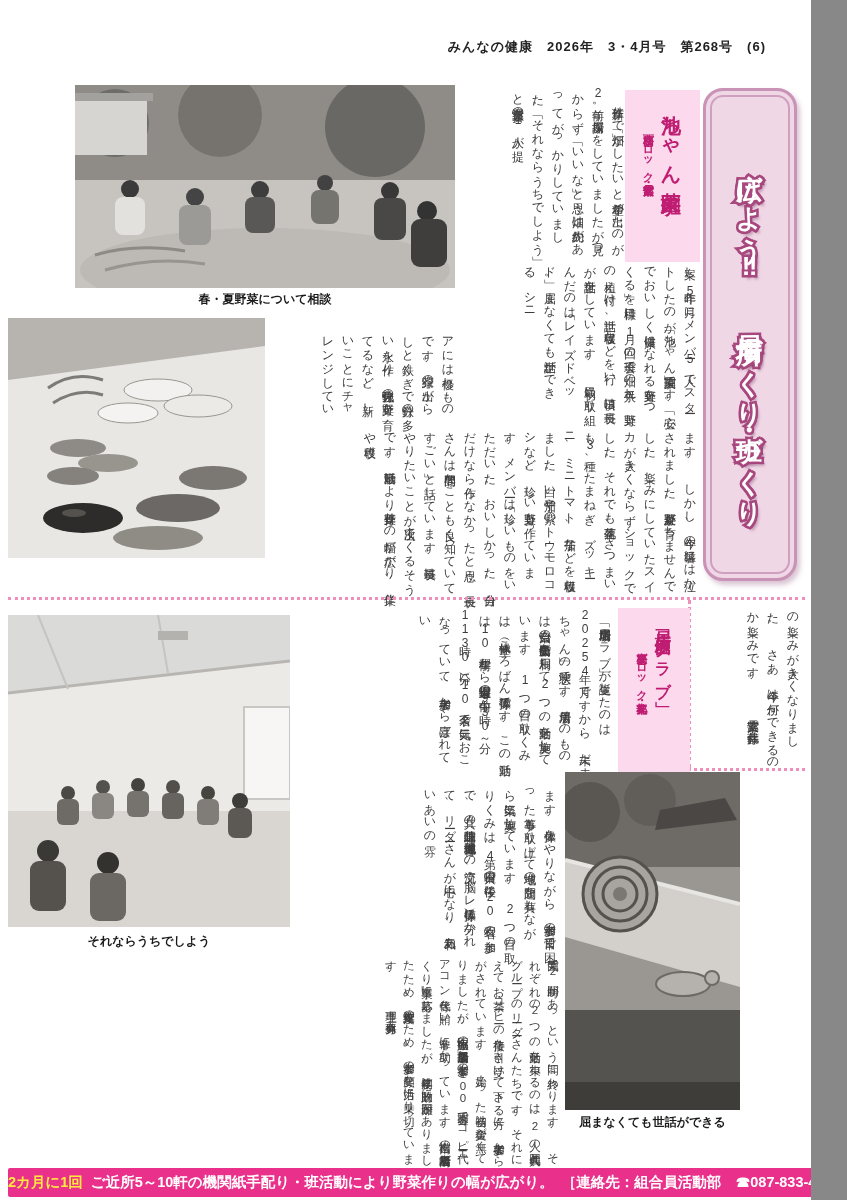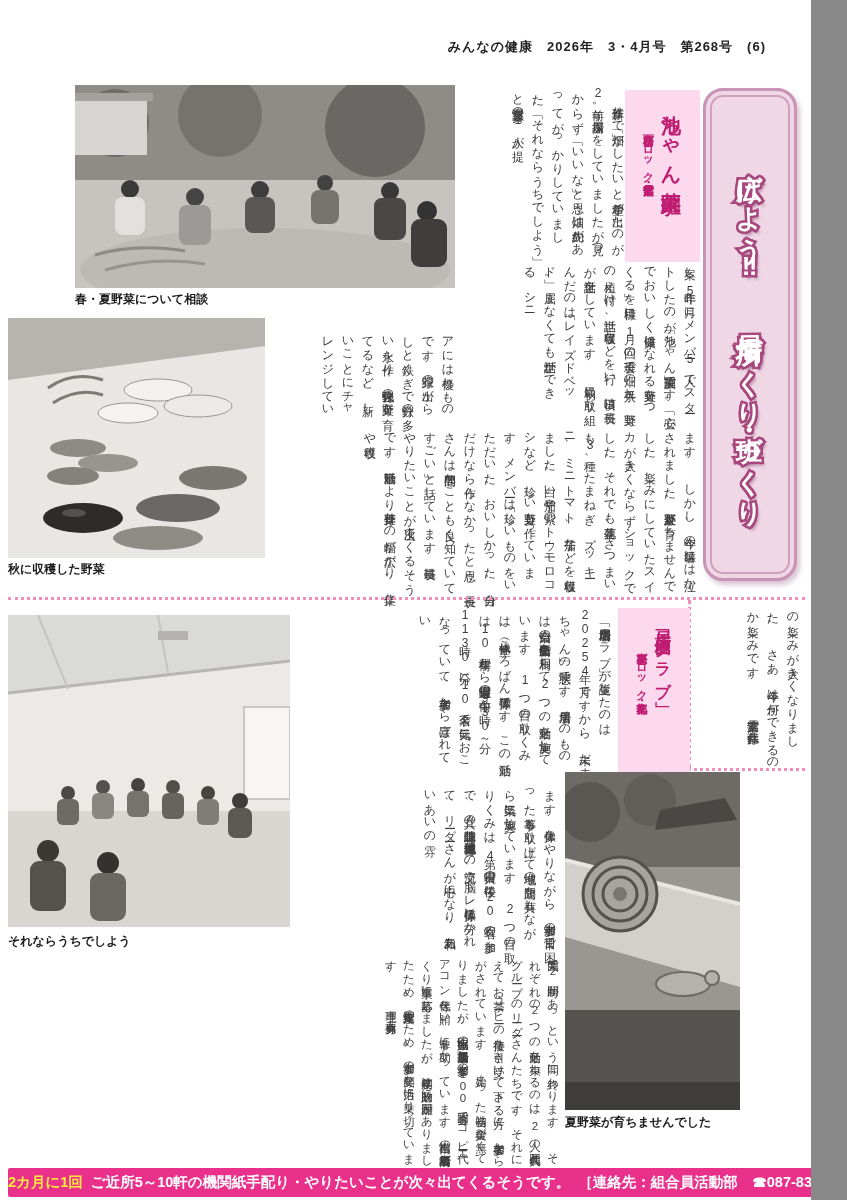--- a/index.html
+++ b/index.html
@@ -38,21 +38,21 @@
   }
   .sec-title{
     writing-mode:vertical-rl; text-orientation:upright; font-weight:bold;
     color:#bf1d72; letter-spacing:2px;
   }
   .sec-sub{
     writing-mode:vertical-rl; text-orientation:upright; font-weight:bold;
     font-size:11px; line-height:14px; color:#bf1d72; margin-top:26px;
   }
   .cap{
-    position:absolute; font-size:12px; font-weight:bold; color:#1a1a1a; text-align:left;
+    position:absolute; font-size:12px; font-weight:bold; color:#1a1a1a; text-align:center;
   }
   .photo{ position:absolute; display:block; }
   .dotline-h{ position:absolute; border-top:3px dotted #ef8fbc; }
   .dotline-v{ position:absolute; border-left:3px dotted #ef8fbc; }
   .author{ margin-inline-start:2.2em; }
   .footer-bar{
     position:absolute; left:8px; top:1168px; width:831px; height:29px;
     background:#e9318b; border-radius:2px; display:flex; align-items:center;
     justify-content:flex-start; gap:8px; font-weight:bold; font-size:14.5px; color:#fff;
     white-space:nowrap;
@@ -116,21 +116,20 @@
     <path d="M40 70 q25 -18 55 -8 M45 85 q25 -16 50 -8" stroke="#7d7b76" stroke-width="3" fill="none"></path>
     <ellipse cx="70" cy="130" rx="28" ry="9" fill="#8e8b86"></ellipse>
     <ellipse cx="100" cy="145" rx="30" ry="9" fill="#98958f"></ellipse>
     <ellipse cx="65" cy="158" rx="26" ry="9" fill="#85827d"></ellipse>
     <ellipse cx="75" cy="200" rx="40" ry="15" fill="#2e2c2a"></ellipse>
     <ellipse cx="66" cy="195" rx="12" ry="4" fill="#55524e"></ellipse>
     <ellipse cx="170" cy="190" rx="42" ry="14" fill="#6b6865"></ellipse>
     <ellipse cx="205" cy="160" rx="34" ry="12" fill="#7b7873"></ellipse>
     <ellipse cx="150" cy="220" rx="45" ry="12" fill="#8f8c86"></ellipse>
   </svg>
-  <div class="cap" style="left:8px; top:561px; width:257px;">秋に収穫した野菜</div>
 
   <div class="dotline-h" style="left:8px; top:597px; width:797px;"></div>
   <div class="dotline-v" style="left:688px; top:600px; height:168px;"></div>
   <div class="dotline-h" style="left:688px; top:768px; width:117px;"></div>
 
   <div class="vt" style="left:698px; top:604px; width:105px; height:160px;">
     <span>の楽しみが大きくなりました。　さあ、今年は何ができるのか楽しみです。</span><span class="author">紫雲支部　藤井幸代</span>
   </div>
 
   <div class="sec-box" style="left:618px; top:608px; width:72px; height:180px;">
@@ -183,21 +182,21 @@
     <line x1="0" y1="88" x2="175" y2="132" stroke="#e8e6e2" stroke-width="4"></line>
     <circle cx="55" cy="122" r="37" fill="#a8a5a0" stroke="#55524e" stroke-width="3"></circle>
     <circle cx="55" cy="122" r="27" fill="none" stroke="#55524e" stroke-width="3"></circle>
     <circle cx="55" cy="122" r="17" fill="none" stroke="#55524e" stroke-width="3"></circle>
     <circle cx="55" cy="122" r="7" fill="#7b7873"></circle>
     <ellipse cx="118" cy="212" rx="27" ry="12" fill="#b5b2ad" stroke="#6e6b66" stroke-width="2"></ellipse>
     <circle cx="147" cy="206" r="7" fill="#b5b2ad" stroke="#6e6b66" stroke-width="2"></circle>
     <rect y="238" width="175" height="100" fill="#55534f"></rect>
     <rect y="310" width="175" height="28" fill="#3f3d3a"></rect>
   </svg>
-  <div class="cap" style="left:565px; top:1114px; width:175px;">夏野菜が育ちませんでした</div>
+  <div class="cap" style="left:565px; top:1114px; width:175px;">屈まなくても世話ができる</div>
 
   <div class="footer-bar">
     <span class="footer-prefix">2カ月に1回</span>
-    <span>ご近所5～10軒の機関紙手配り・やりたいことが次々出てくるそうです。</span>
+    <span>ご近所5～10軒の機関紙手配り・班活動により野菜作りの幅が広がり。</span>
     <span>［連絡先：組合員活動部　☎087-833-4627］</span>
   </div>
 
 </div>
 
 </body></html>

